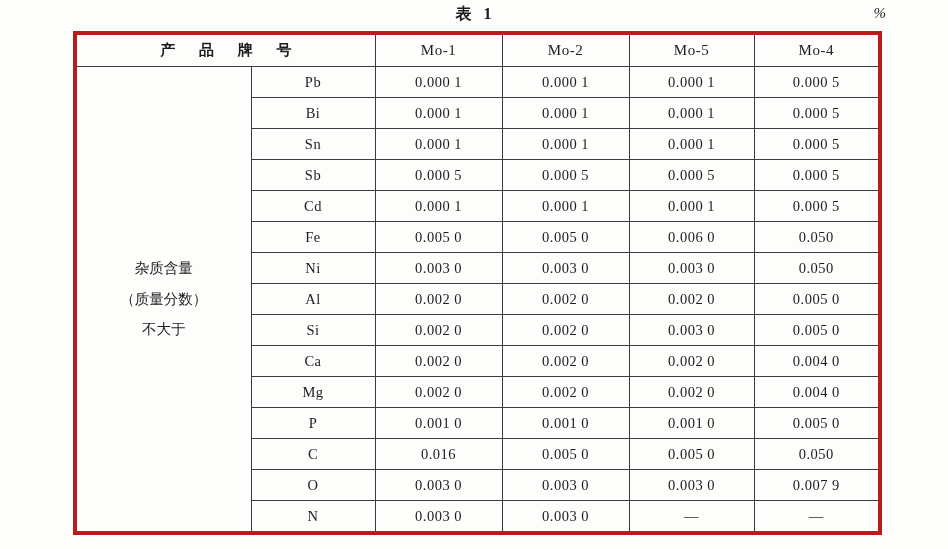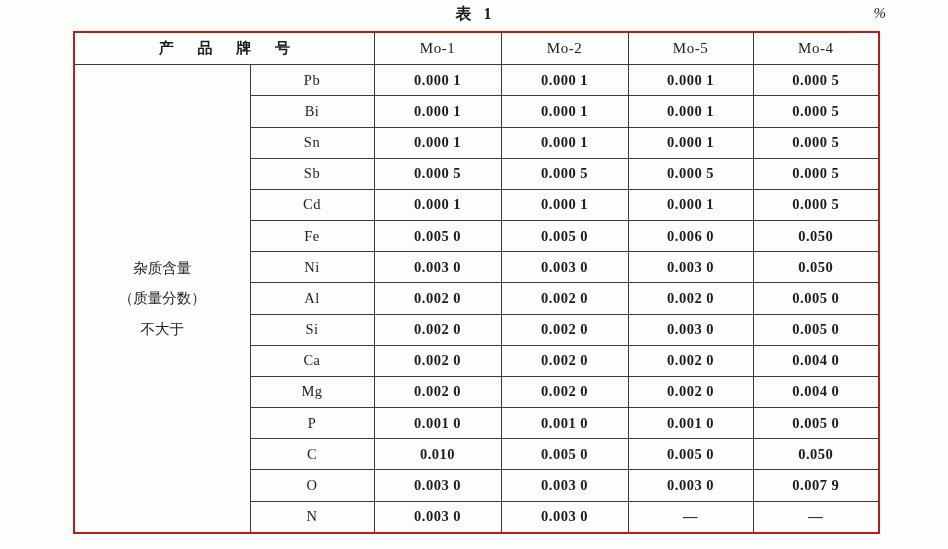--- a/index.html
+++ b/index.html
@@ -52,21 +52,21 @@
   }
   table.spec-table td {
     border: 1px solid #3b3b3b;
     text-align: center;
     vertical-align: middle;
     font-size: 14.5px;
     padding: 0;
     overflow: hidden;
   }
   table.spec-table {
-    border: 2px solid #b91c1c;
+    border: 4px solid #b91c1c;
   }
   tr.header-row td {
     height: 31px;
     font-size: 15px;
   }
   tr.data-row td {
     height: 30px;
   }
   .grade-label {
     font-family: "Liberation Serif", "DejaVu Serif", serif;
@@ -84,21 +84,20 @@
     line-height: 2.1;
   }
   .element-cell {
     font-size: 15px;
     letter-spacing: 0.5px;
     margin-left: 36px;
   }
   .value-cell {
     font-size: 14.5px;
     letter-spacing: 0.5px;
-    font-weight: bold;
   }
 </style>
 </head>
 <body>
 
 <div class="page">
 
   <div class="caption-row">
     <div class="table-title">表 1</div>
     <div class="unit-label">%</div>
@@ -218,21 +217,21 @@
       <tr class="data-row">
         <td class="element-cell">P</td>
         <td class="value-cell">0.001 0</td>
         <td class="value-cell">0.001 0</td>
         <td class="value-cell">0.001 0</td>
         <td class="value-cell">0.005 0</td>
       </tr>
 
       <tr class="data-row">
         <td class="element-cell">C</td>
-        <td class="value-cell">0.010</td>
+        <td class="value-cell">0.016</td>
         <td class="value-cell">0.005 0</td>
         <td class="value-cell">0.005 0</td>
         <td class="value-cell">0.050</td>
       </tr>
 
       <tr class="data-row">
         <td class="element-cell">O</td>
         <td class="value-cell">0.003 0</td>
         <td class="value-cell">0.003 0</td>
         <td class="value-cell">0.003 0</td>

